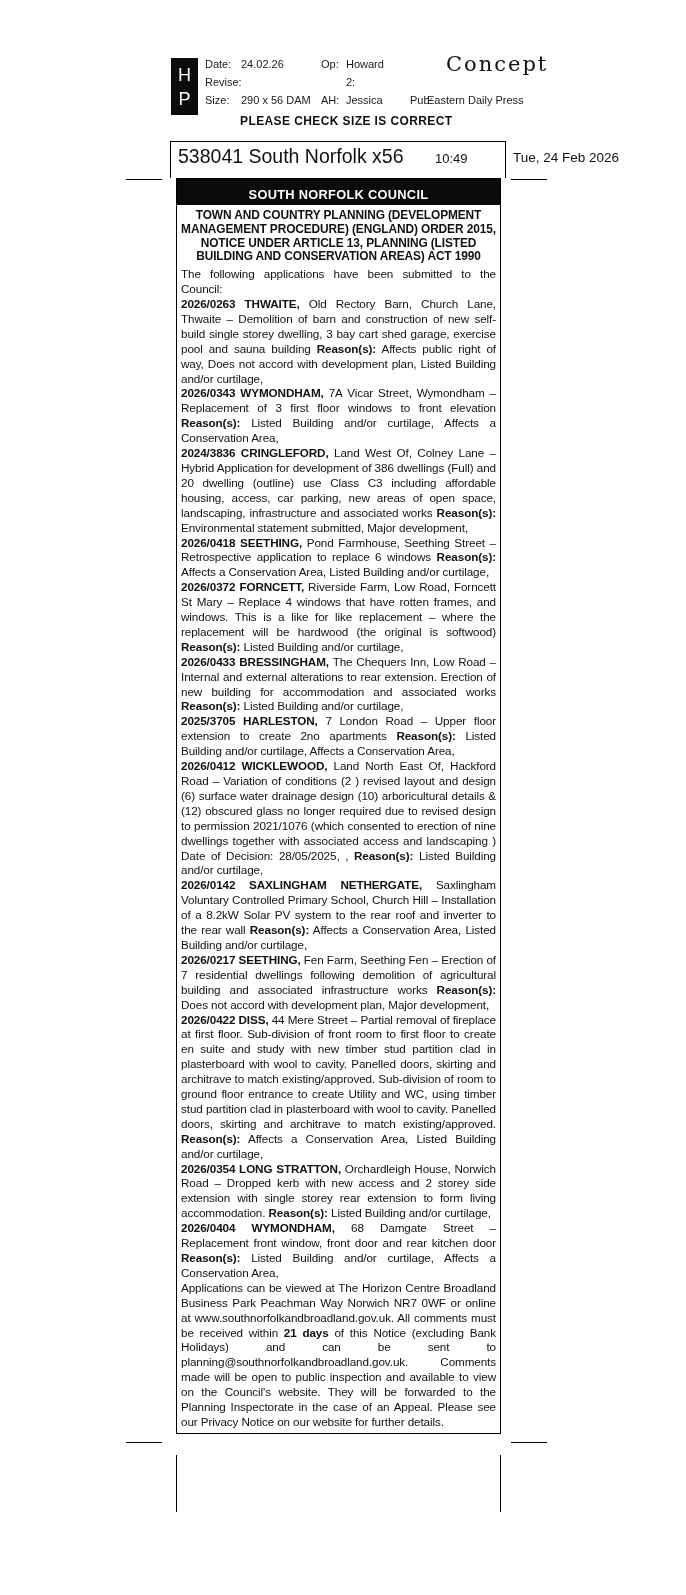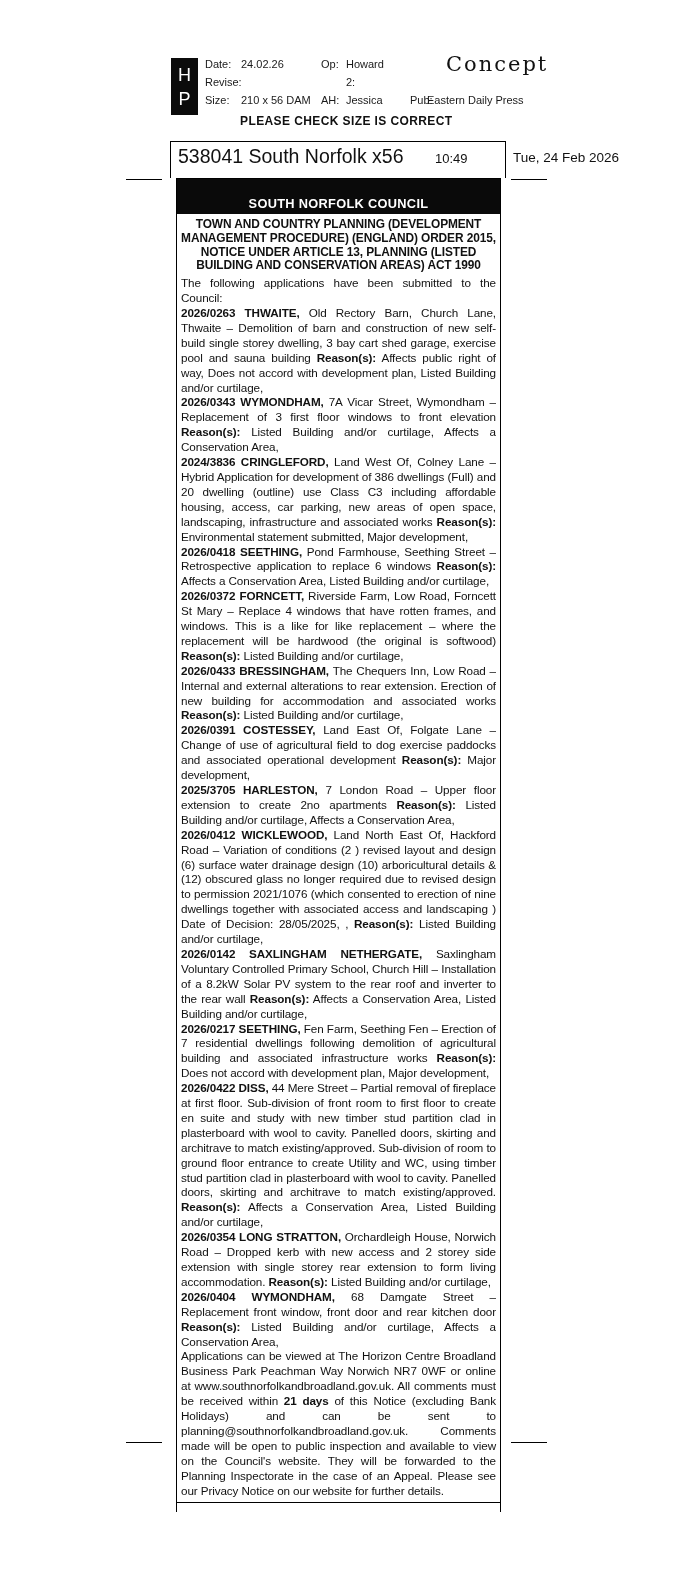--- a/index.html
+++ b/index.html
@@ -50,21 +50,21 @@
   .ad {
     position: absolute; left: 176px; top: 178px;
     width: 325px; min-height: 1230px;
     border: 1px solid #000; box-sizing: border-box;
     background: #fff; display: flex; flex-direction: column;
   }
   .council-bar {
     background: #0a0a0a; color: #ffffff;
     font-weight: bold; font-size: 12.8px;
     text-align: center; letter-spacing: 0.3px;
-    padding: 17px 0 3px;
+    padding: 8px 0 3px;
   }
   .ad-body {
     flex: 1; display: flex; flex-direction: column;
     padding: 3px 4px 3px;
     font-size: 11.7px; line-height: 14.9px;
     letter-spacing: -0.1px;
   }
   .act-title {
     margin: 1px 0 3px; font-weight: bold; text-align: center;
     font-size: 11.9px; line-height: 13.8px;
@@ -88,21 +88,21 @@
   <span class="pf" style="left:205px; top:58px;">Date:</span>
   <span class="pf" style="left:241px; top:58px;">24.02.26</span>
   <span class="pf" style="left:321px; top:58px;">Op:</span>
   <span class="pf" style="left:346px; top:58px;">Howard</span>
   <span class="concept">Concept</span>
 
   <span class="pf" style="left:205px; top:76px;">Revise:</span>
   <span class="pf" style="left:346px; top:76px;">2:</span>
 
   <span class="pf" style="left:205px; top:94px;">Size:</span>
-  <span class="pf" style="left:241px; top:94px;">210 x 56 DAM</span>
+  <span class="pf" style="left:241px; top:94px;">290 x 56 DAM</span>
   <span class="pf" style="left:321px; top:94px;">AH:</span>
   <span class="pf" style="left:346px; top:94px;">Jessica</span>
   <span class="pf" style="left:410px; top:94px;">Pub:</span>
   <span class="pf" style="left:427px; top:94px;">Eastern Daily Press</span>
 
   <div class="check-size">PLEASE CHECK SIZE IS CORRECT</div>
 
   <div class="mark" style="left:170px; top:141px; width:336px; height:1px;"></div>
   <div class="mark" style="left:170px; top:142px; width:1px; height:36px;"></div>
   <div class="mark" style="left:505px; top:142px; width:1px; height:36px;"></div>
@@ -119,21 +119,20 @@
     <div class="ad-body">
       <p class="act-title">TOWN AND COUNTRY PLANNING (DEVELOPMENT MANAGEMENT PROCEDURE) (ENGLAND) ORDER 2015, NOTICE UNDER ARTICLE 13, PLANNING (LISTED BUILDING AND CONSERVATION AREAS) ACT 1990</p>
       <p class="notice-par">The following applications have been submitted to the Council:</p>
       <div>
           <p class="notice-par"><span class="b">2026/0263 THWAITE,</span> Old Rectory Barn, Church Lane, Thwaite – Demolition of barn and construction of new self-build single storey dwelling, 3 bay cart shed garage, exercise pool and sauna building <span class="b">Reason(s):</span> Affects public right of way, Does not accord with development plan, Listed Building and/or curtilage,</p>
           <p class="notice-par"><span class="b">2026/0343 WYMONDHAM,</span> 7A Vicar Street, Wymondham – Replacement of 3 first floor windows to front elevation <span class="b">Reason(s):</span> Listed Building and/or curtilage, Affects a Conservation Area,</p>
           <p class="notice-par"><span class="b">2024/3836 CRINGLEFORD,</span> Land West Of, Colney Lane – Hybrid Application for development of 386 dwellings (Full) and 20 dwelling (outline) use Class C3 including affordable housing, access, car parking, new areas of open space, landscaping, infrastructure and associated works <span class="b">Reason(s):</span> Environmental statement submitted, Major development,</p>
           <p class="notice-par"><span class="b">2026/0418 SEETHING,</span> Pond Farmhouse, Seething Street – Retrospective application to replace 6 windows <span class="b">Reason(s):</span> Affects a Conservation Area, Listed Building and/or curtilage,</p>
           <p class="notice-par"><span class="b">2026/0372 FORNCETT,</span> Riverside Farm, Low Road, Forncett St Mary – Replace 4 windows that have rotten frames, and windows. This is a like for like replacement – where the replacement will be hardwood (the original is softwood) <span class="b">Reason(s):</span> Listed Building and/or curtilage,</p>
           <p class="notice-par"><span class="b">2026/0433 BRESSINGHAM,</span> The Chequers Inn, Low Road – Internal and external alterations to rear extension. Erection of new building for accommodation and associated works <span class="b">Reason(s):</span> Listed Building and/or curtilage,</p>
-          <p class="notice-par"><span class="b">2026/0391 COSTESSEY,</span> Land East Of, Folgate Lane – Change of use of agricultural field to dog exercise paddocks and associated operational development <span class="b">Reason(s):</span> Major development,</p>
           <p class="notice-par"><span class="b">2025/3705 HARLESTON,</span> 7 London Road – Upper floor extension to create 2no apartments <span class="b">Reason(s):</span> Listed Building and/or curtilage, Affects a Conservation Area,</p>
           <p class="notice-par"><span class="b">2026/0412 WICKLEWOOD,</span> Land North East Of, Hackford Road – Variation of conditions (2 ) revised layout and design (6) surface water drainage design (10) arboricultural details &amp; (12) obscured glass no longer required due to revised design to permission 2021/1076 (which consented to erection of nine dwellings together with associated access and landscaping ) Date of Decision: 28/05/2025, , <span class="b">Reason(s):</span> Listed Building and/or curtilage,</p>
           <p class="notice-par"><span class="b">2026/0142 SAXLINGHAM NETHERGATE,</span> Saxlingham Voluntary Controlled Primary School, Church Hill – Installation of a 8.2kW Solar PV system to the rear roof and inverter to the rear wall <span class="b">Reason(s):</span> Affects a Conservation Area, Listed Building and/or curtilage,</p>
           <p class="notice-par"><span class="b">2026/0217 SEETHING,</span> Fen Farm, Seething Fen – Erection of 7 residential dwellings following demolition of agricultural building and associated infrastructure works <span class="b">Reason(s):</span> Does not accord with development plan, Major development,</p>
           <p class="notice-par"><span class="b">2026/0422 DISS,</span> 44 Mere Street – Partial removal of fireplace at first floor. Sub-division of front room to first floor to create en suite and study with new timber stud partition clad in plasterboard with wool to cavity. Panelled doors, skirting and architrave to match existing/approved. Sub-division of room to ground floor entrance to create Utility and WC, using timber stud partition clad in plasterboard with wool to cavity. Panelled doors, skirting and architrave to match existing/approved. <span class="b">Reason(s):</span> Affects a Conservation Area, Listed Building and/or curtilage,</p>
           <p class="notice-par"><span class="b">2026/0354 LONG STRATTON,</span> Orchardleigh House, Norwich Road – Dropped kerb with new access and 2 storey side extension with single storey rear extension to form living accommodation. <span class="b">Reason(s):</span> Listed Building and/or curtilage,</p>
           <p class="notice-par"><span class="b">2026/0404 WYMONDHAM,</span> 68 Damgate Street – Replacement front window, front door and rear kitchen door <span class="b">Reason(s):</span> Listed Building and/or curtilage, Affects a Conservation Area,</p>
         </div>
       <p class="notice-par"><span>Applications can be viewed at The Horizon Centre Broadland Business Park Peachman Way Norwich NR7 0WF or online at www.southnorfolkandbroadland.gov.uk. All comments must be received within </span><span class="b">21 days</span><span> of this Notice (excluding Bank Holidays) and can be sent to planning@southnorfolkandbroadland.gov.uk. Comments made will be open to public inspection and available to view on the Council's website. They will be forwarded to the Planning Inspectorate in the case of an Appeal. Please see our Privacy Notice on our website for further details.</span></p>
     </div>

